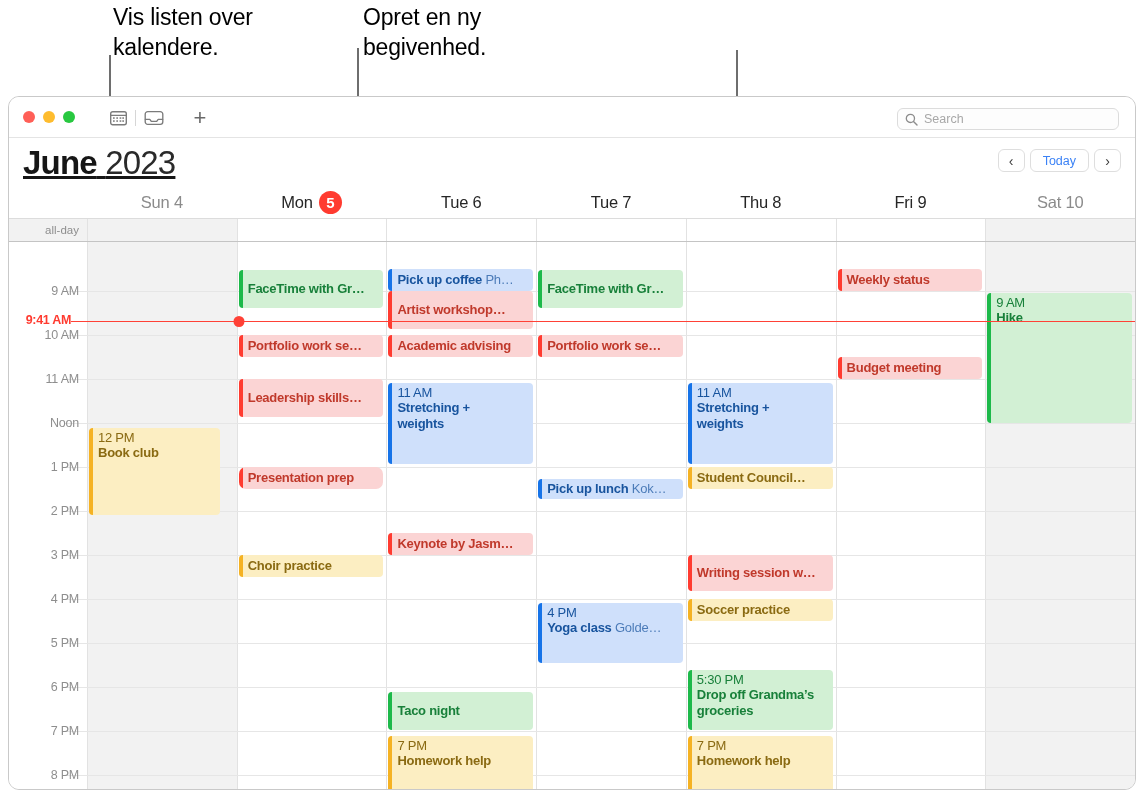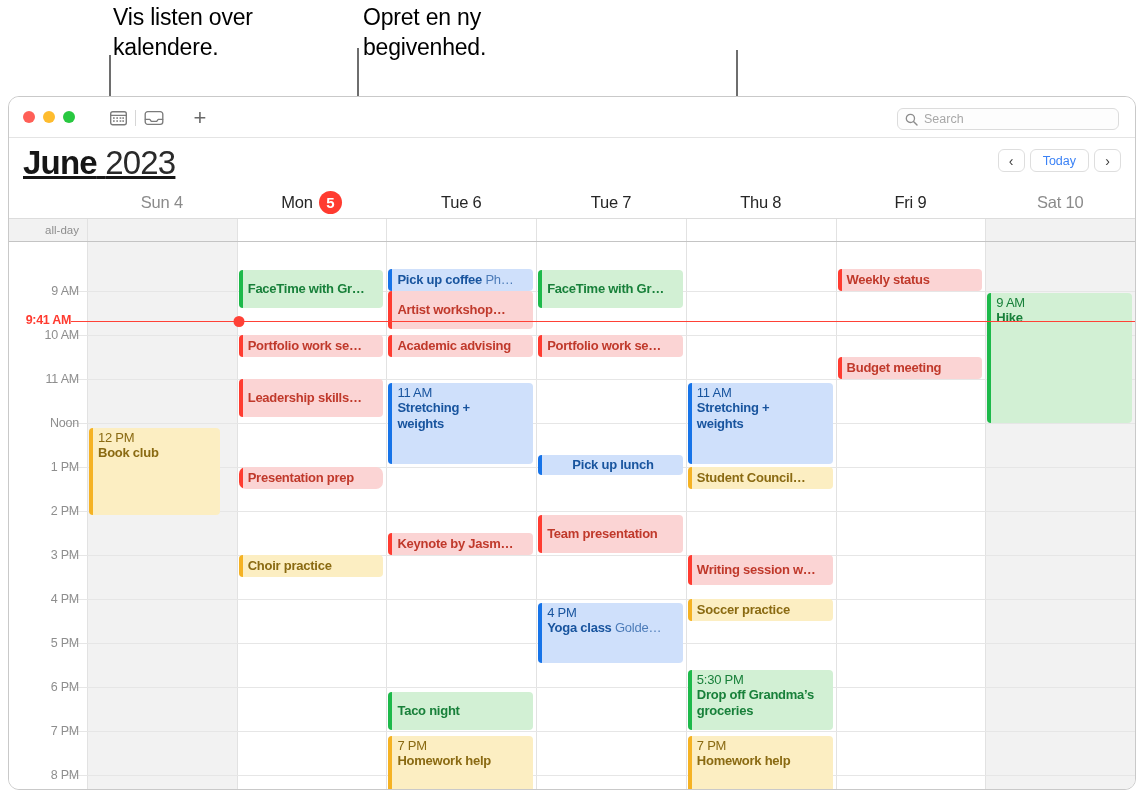--- a/index.html
+++ b/index.html
@@ -415,32 +415,28 @@
           </div>
           <div class="event ev-yellow" style="left: 379.429px; width: 144.714px; top: 494px; height: 60px;"><div class="bar"></div><span class="time">7 PM</span><span class="title">Homework help</span></div>
           <div class="event ev-green compact" style="left: 529.143px; width: 144.714px; top: 28px; height: 38px;">
             <div class="bar"></div>
             <span class="title">FaceTime with Gr…</span>
           </div>
           <div class="event ev-red compact" style="left: 529.143px; width: 144.714px; top: 93px; height: 22px;">
             <div class="bar"></div>
             <span class="title">Portfolio work se…</span>
           </div>
-          <div class="event ev-blue compact" style="left: 529.143px; width: 144.714px; top: 213px; height: 20px; flex-direction: column;"><div class="bar"></div><span class="title">Pick up lunch</span>&nbsp;<span class="sub">Kok…</span></div>
-          <div class="event ev-red compact" style="left: 529.143px; width: 144.714px; top: 273px; height: 38px;">
-            <div class="bar"></div>
-            <span class="title">Team presentation</span>
-          </div>
+          <div class="event ev-blue compact" style="left: 529.143px; width: 144.714px; top: 237px; height: 20px;"><div class="bar"></div><span class="title">Pick up lunch</span>&nbsp;<span class="sub">Kok…</span></div>
           <div class="event ev-blue" style="left: 529.143px; width: 144.714px; top: 361px; height: 60px;"><div class="bar"></div><span class="time">4 PM</span><span class="title">Yoga class</span> <span class="sub">Golde…</span></div>
           <div class="event ev-blue" style="left: 678.857px; width: 144.714px; top: 141px; height: 81px;"><div class="bar"></div><span class="time">11 AM</span><span class="title">Stretching +<br>weights</span></div>
           <div class="event ev-yellow compact" style="left: 678.857px; width: 144.714px; top: 225px; height: 22px;">
             <div class="bar"></div>
             <span class="title">Student Council…</span>
           </div>
-          <div class="event ev-red compact" style="left: 678.857px; width: 144.714px; top: 313px; height: 30px;">
+          <div class="event ev-red compact" style="left: 678.857px; width: 144.714px; top: 313px; height: 36px;">
             <div class="bar"></div>
             <span class="title">Writing session w…</span>
           </div>
           <div class="event ev-yellow compact" style="left: 678.857px; width: 144.714px; top: 357px; height: 22px;">
             <div class="bar"></div>
             <span class="title">Soccer practice</span>
           </div>
           <div class="event ev-green" style="left: 678.857px; width: 144.714px; top: 428px; height: 60px;"><div class="bar"></div><span class="time">5:30 PM</span><span class="title">Drop off Grandma’s<br>groceries</span></div>
           <div class="event ev-yellow" style="left: 678.857px; width: 144.714px; top: 494px; height: 60px;"><div class="bar"></div><span class="time">7 PM</span><span class="title">Homework help</span></div>
           <div class="event ev-red compact" style="left: 828.571px; width: 144.714px; top: 27px; height: 22px;">

